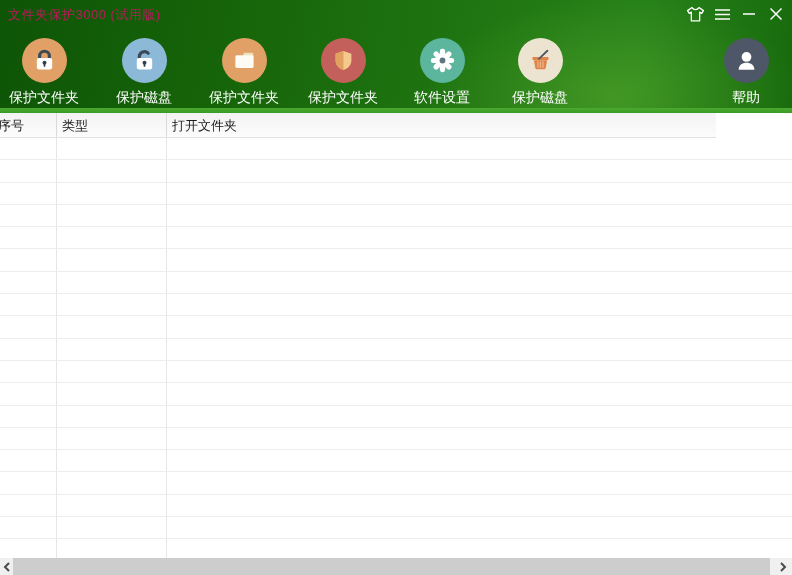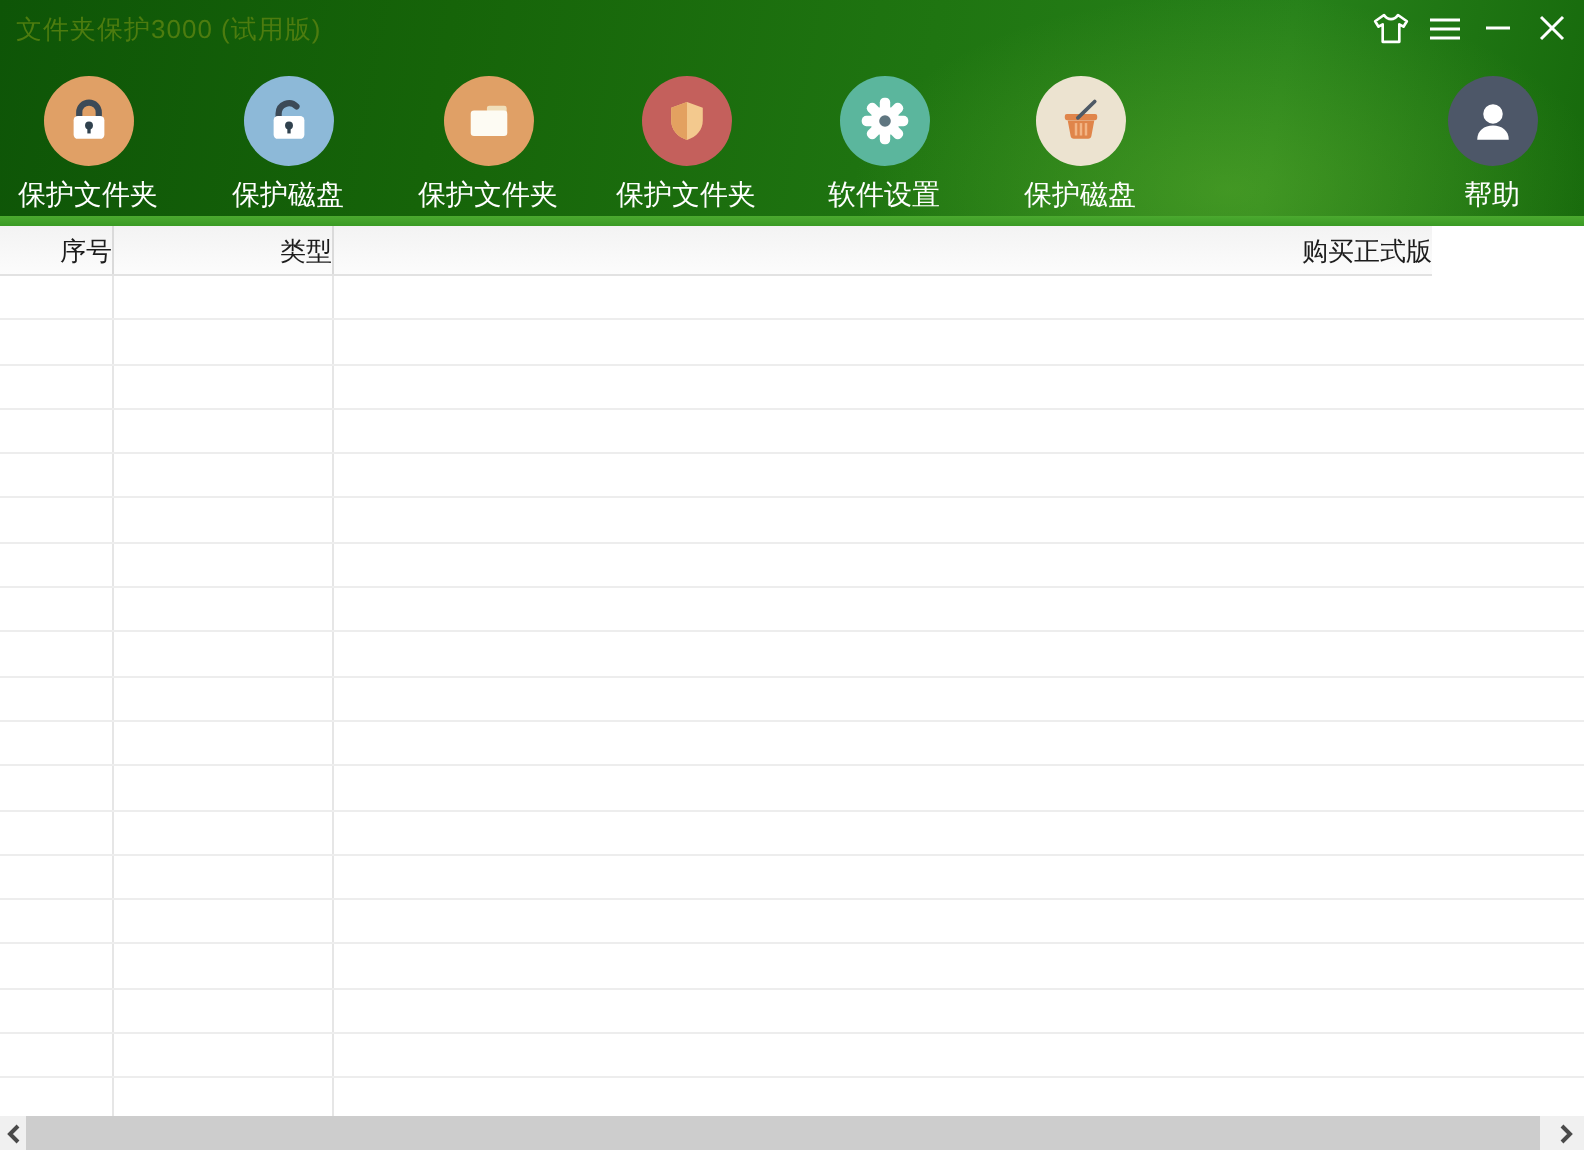--- a/index.html
+++ b/index.html
@@ -20,21 +20,21 @@
   }
   .chrome-strip {
     position:absolute; left:0; top:108px; width:792px; height:5px;
     background:linear-gradient(#4ba92f, #3a9a24);
   }
 
   
   .titlebar { position:absolute; left:0; top:0; width:792px; height:28px; }
   .title {
     position:absolute; left:8px; top:6px;
-    color:#4d7c0f; font-size:13px; letter-spacing:0.5px; white-space:nowrap;
+    color:#be185d; font-size:13px; letter-spacing:0.5px; white-space:nowrap;
   }
   .win-controls {
     position:absolute; right:6px; top:0; height:28px;
     display:flex; align-items:center; gap:7px;
   }
   .win-btn {
     width:20px; height:20px; display:flex; align-items:center; justify-content:center;
     cursor:default;
   }
 
@@ -45,21 +45,21 @@
     width:45px; height:45px; border-radius:50%;
     margin:0 auto; display:flex; align-items:center; justify-content:center;
   }
   .tb-label { margin-top:6px; color:#ffffff; font-size:14px; white-space:nowrap; }
 
   
   .table-header {
     position:absolute; left:0; top:113px; width:716px; height:25px;
     background:linear-gradient(#f3f3f3, #fcfcfc);
     border-bottom:1px solid #e2e2e2;
-    display:flex; box-sizing:border-box;text-align:right;
+    display:flex; box-sizing:border-box;
   }
   .th {
     box-sizing:border-box; height:24px;
     border-right:1px solid #dadada;
     padding:4px 0 0 5px;
     font-size:13px; color:#1c1c1c;
     overflow:hidden; white-space:nowrap;
   }
   .th-seq { width:57px; }
   .th-seq span { display:inline-block; margin-left:-7px; }
@@ -215,21 +215,21 @@
   </div>
 
   <div class="table-header">
     <div class="th th-seq">
       <span>序号</span>
     </div>
     <div class="th th-type">
       <span>类型</span>
     </div>
     <div class="th th-path">
-      <span>购买正式版</span>
+      <span>打开文件夹</span>
     </div>
   </div>
 
   <div class="table-body">
       <div class="trow">
         <div class="tcell tc-seq"></div>
         <div class="tcell tc-type"></div>
         <div class="tcell tc-path"></div>
       </div>
       <div class="trow">

